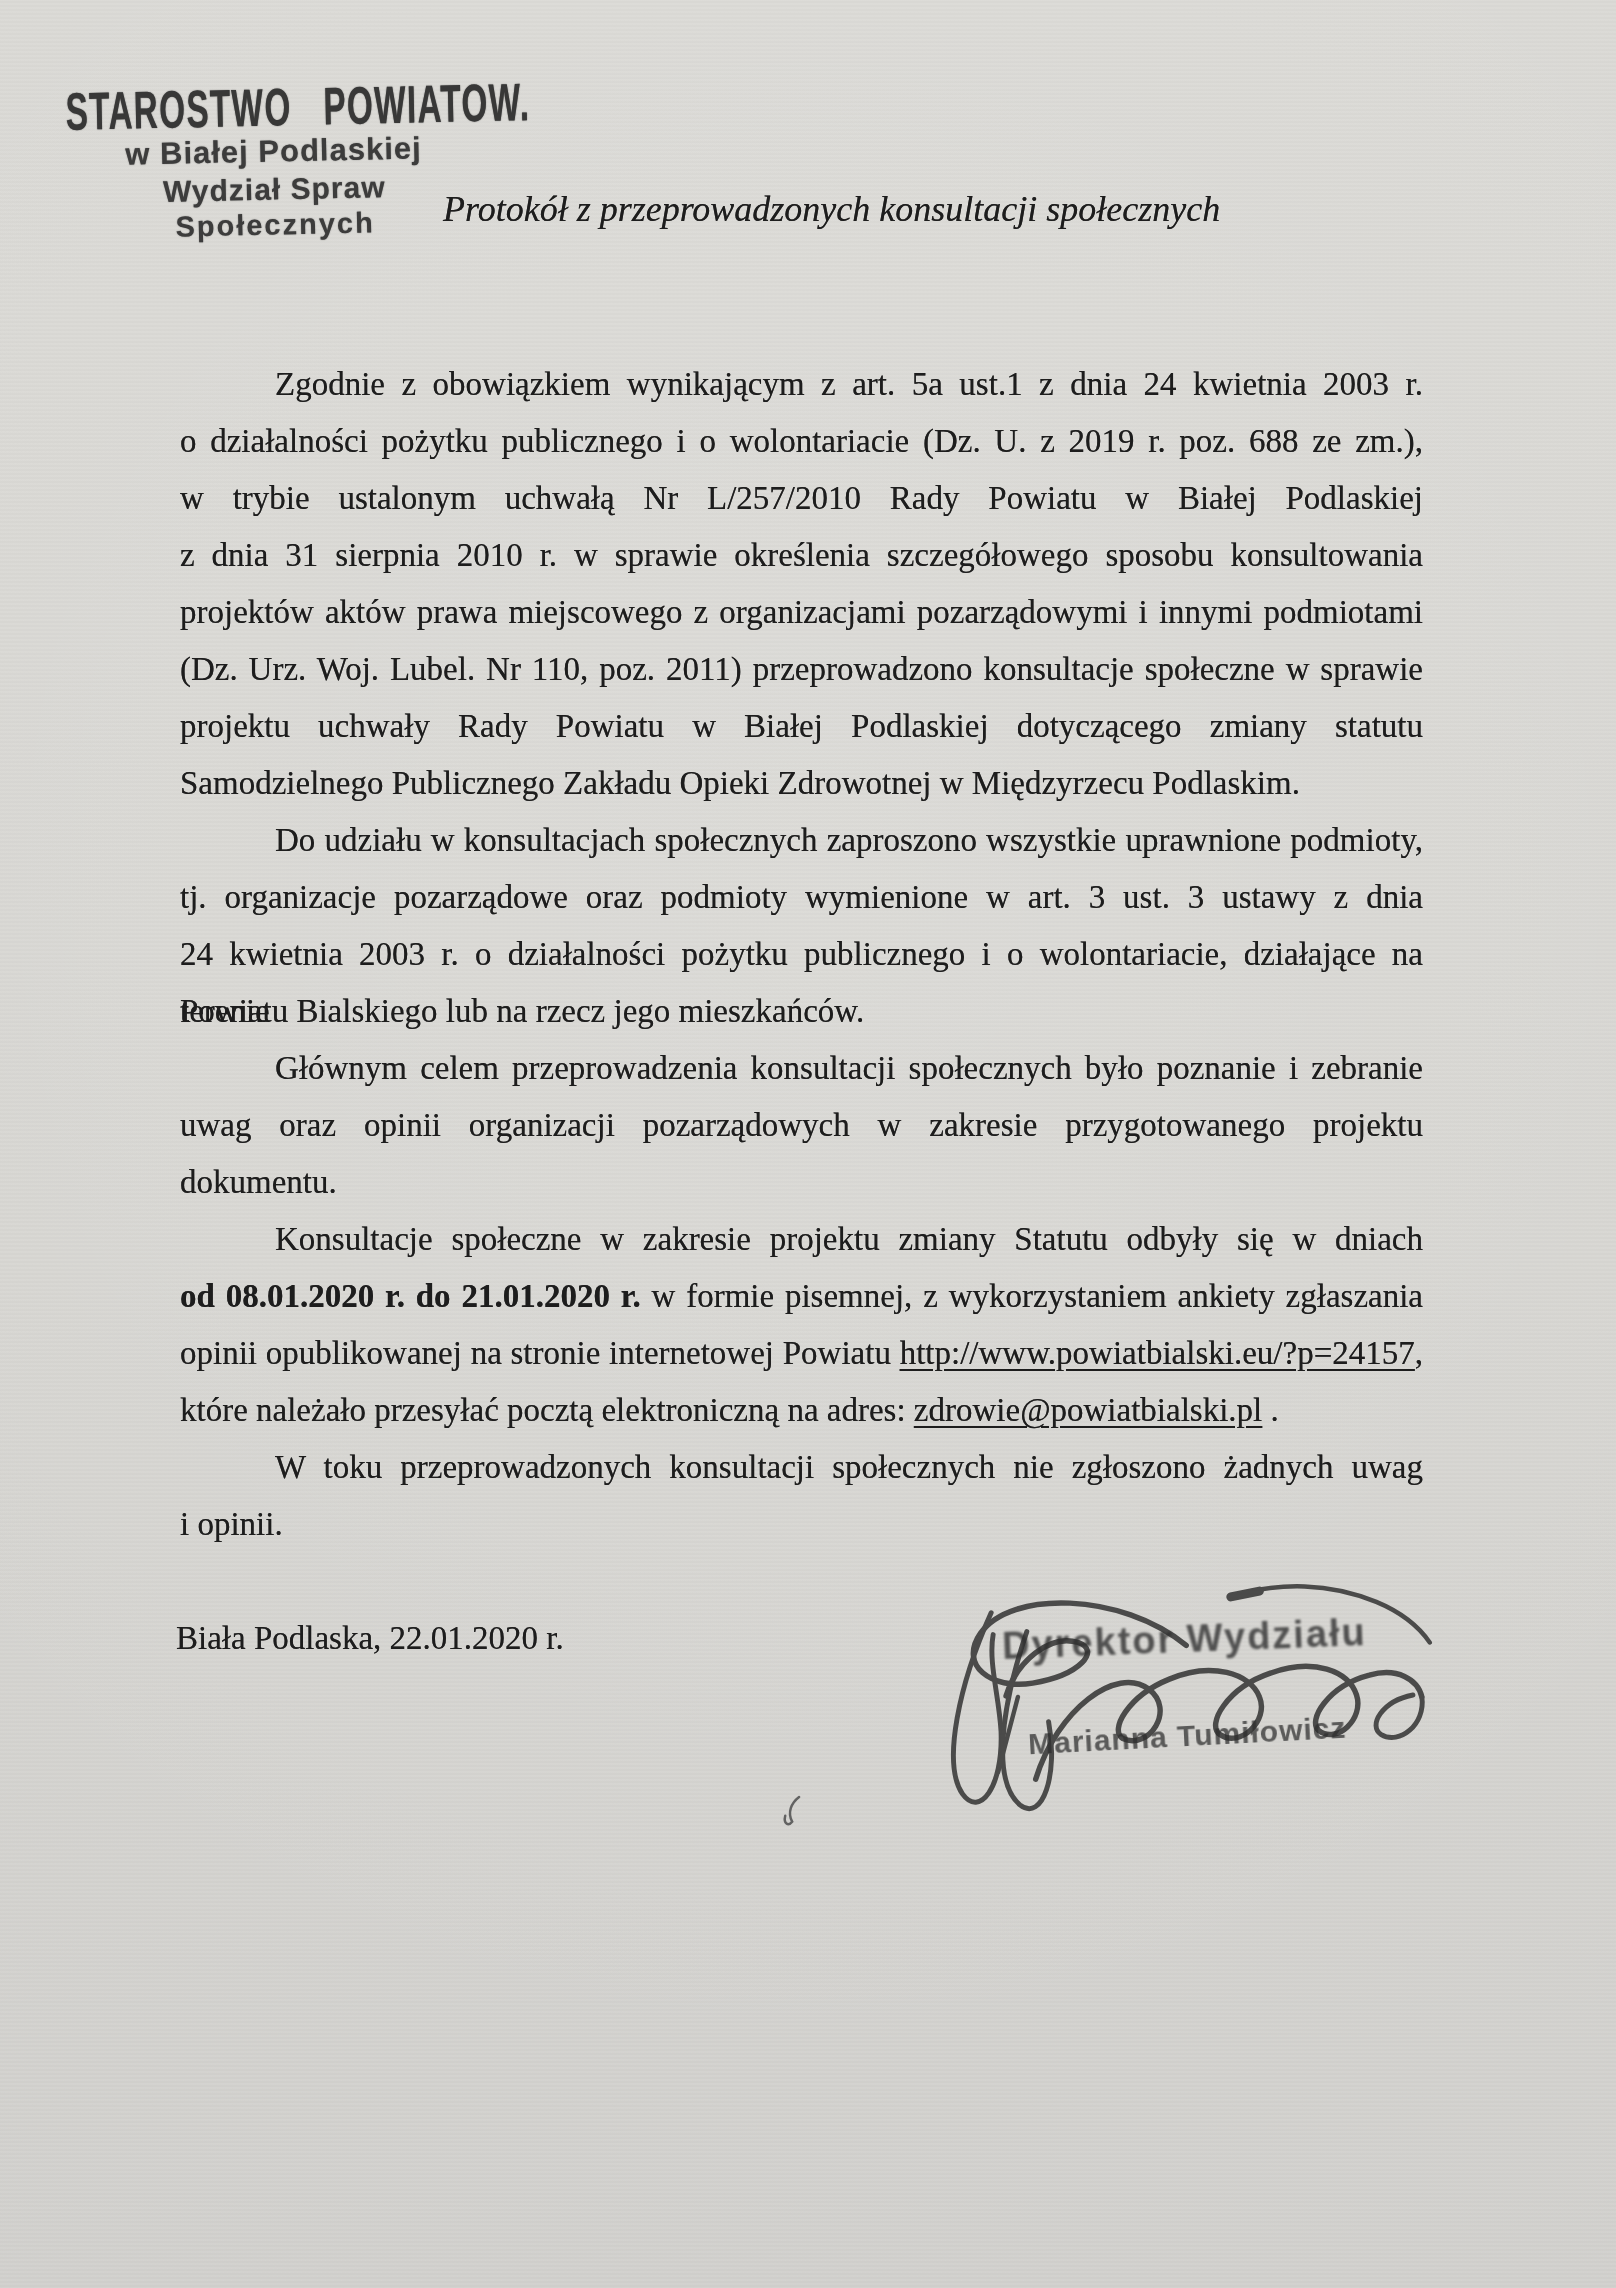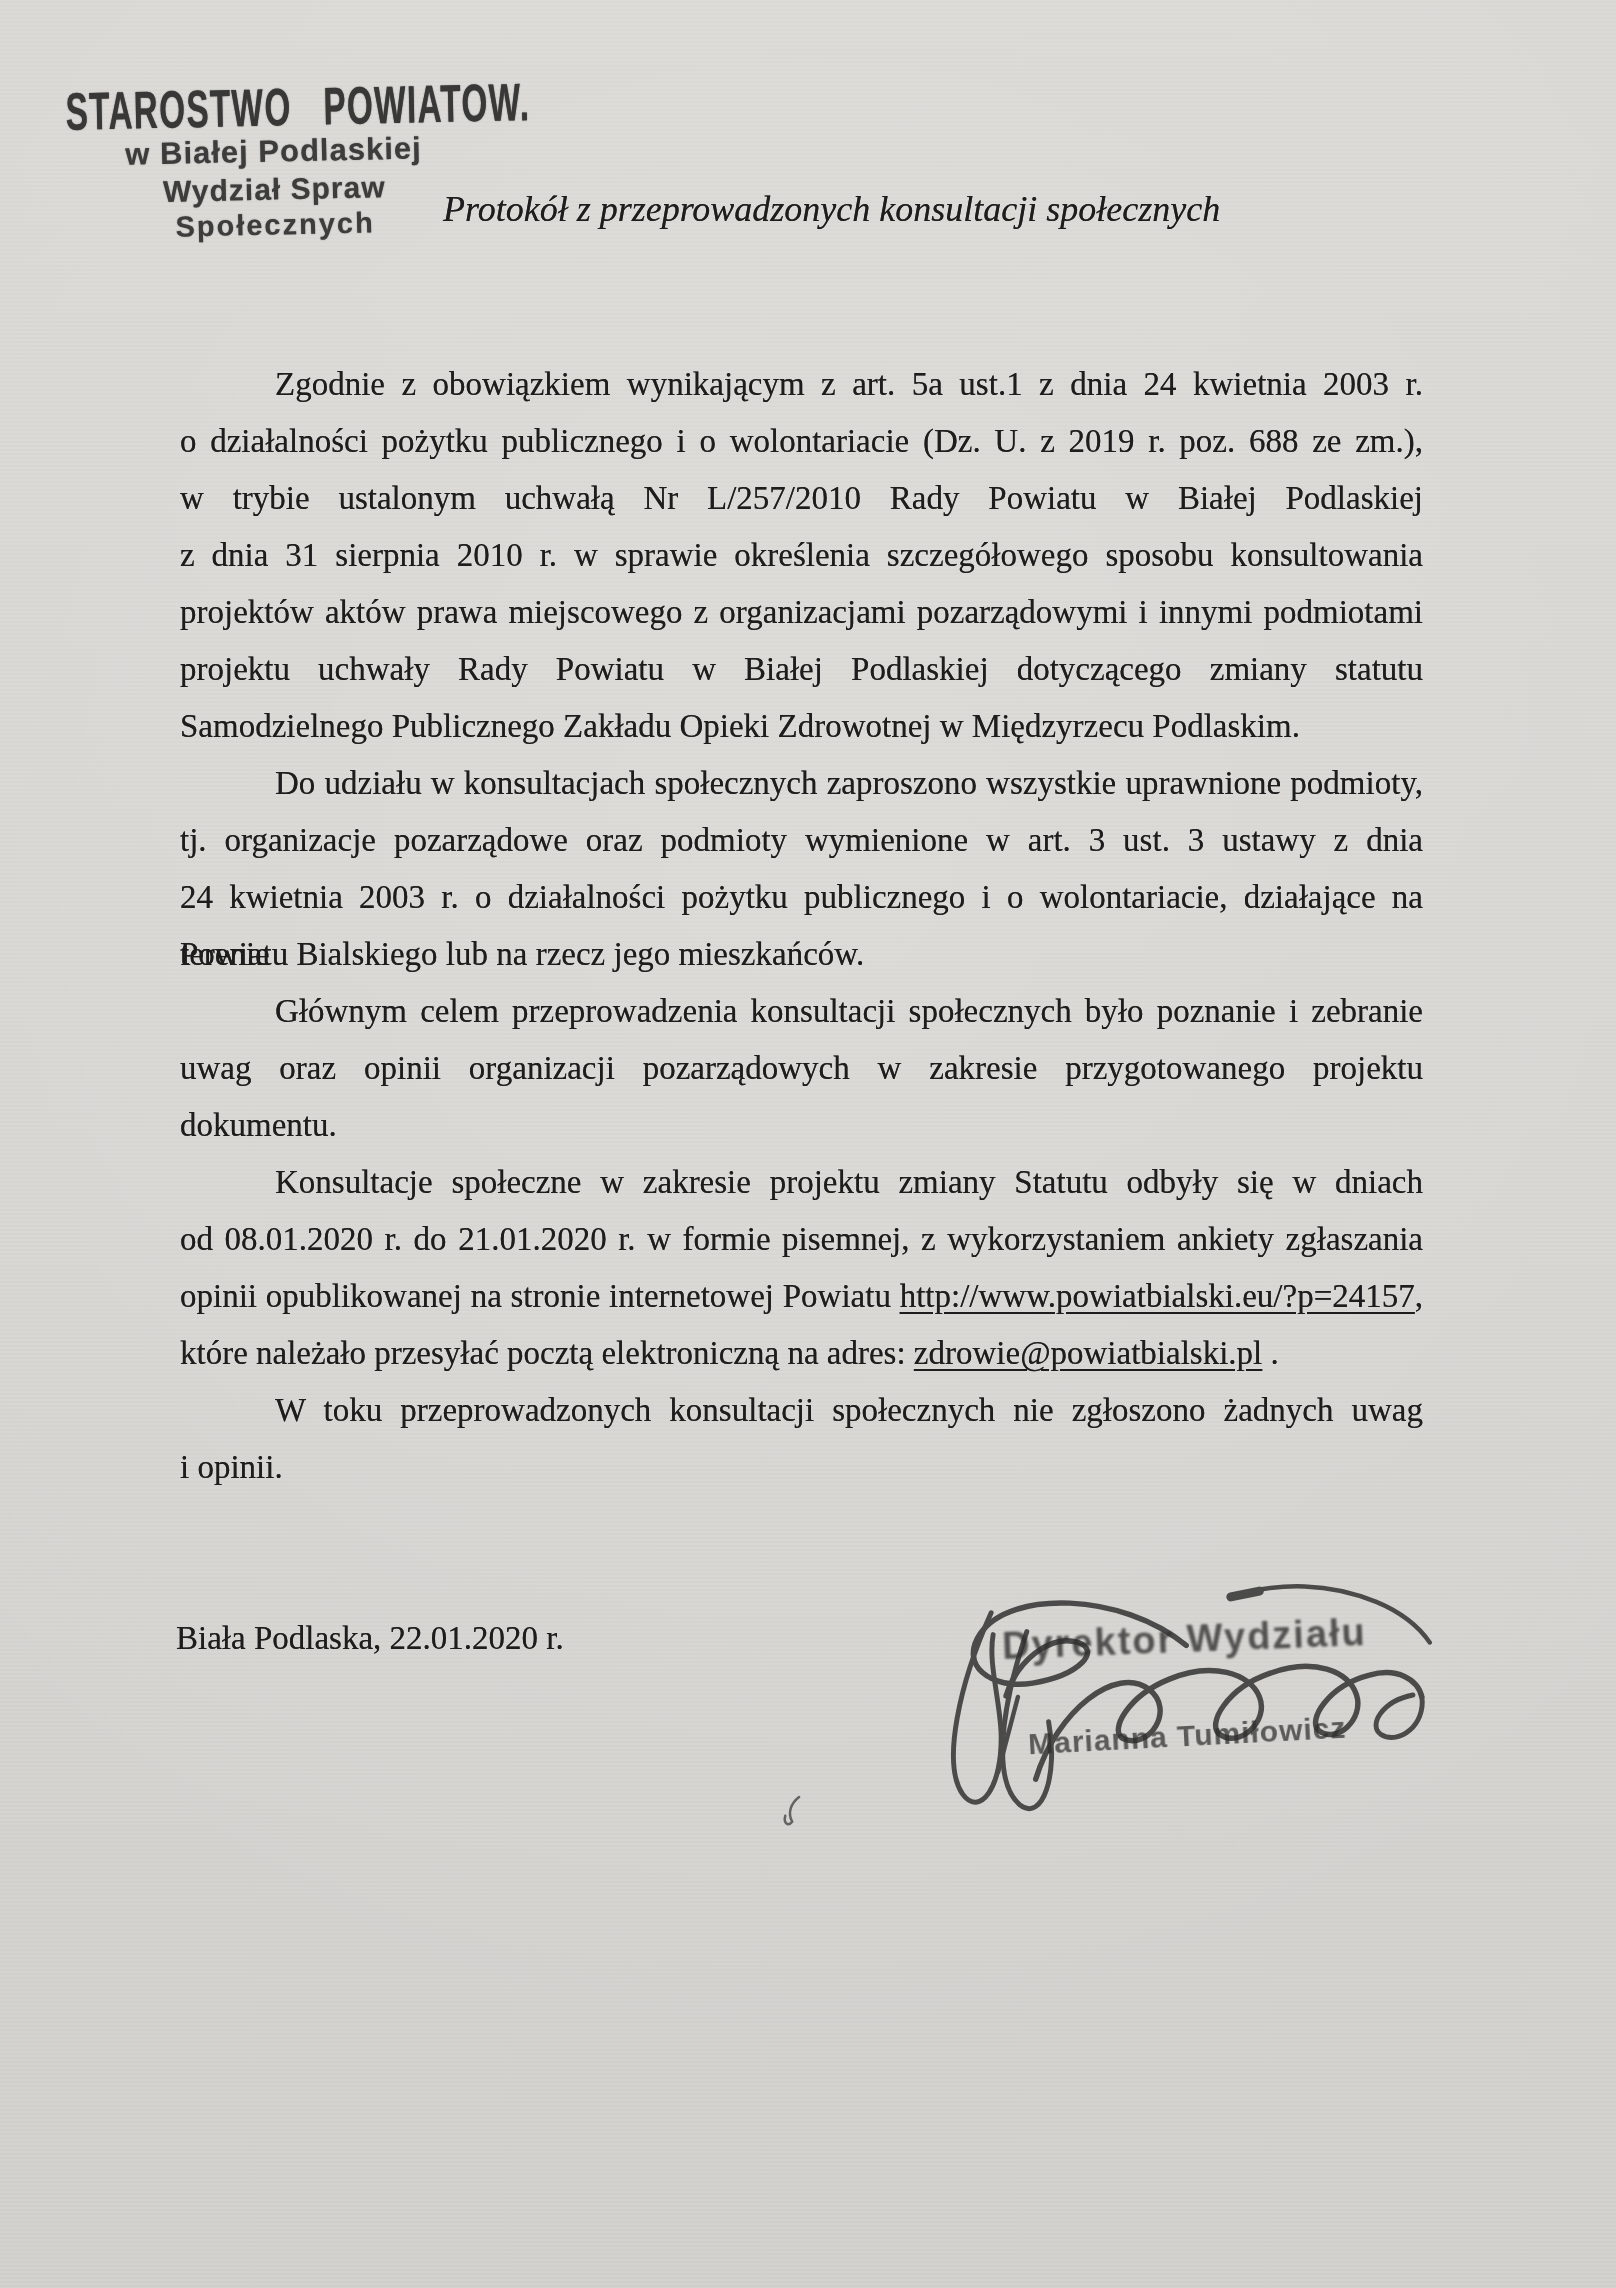--- a/index.html
+++ b/index.html
@@ -38,21 +38,21 @@
   }
   
   .document-body{
     position:absolute;left:180px;top:356px;width:1243px;
     font-size:33px;line-height:57px;
     text-shadow:0 0 0.5px rgba(28,28,28,.75);
   }
   .line{text-align:justify;text-align-last:justify;height:57px;overflow:visible;}
   .line.last{text-align-last:left;}
   .line.indent{text-indent:95px;}
-  .b{font-weight:normal;}
+  .b{font-weight:bold;}
   .u{text-decoration:underline;text-underline-offset:5px;text-decoration-thickness:2px;}
   
   .doc-footer{
     position:absolute;left:176px;top:1610px;font-size:33px;line-height:57px;white-space:nowrap;
     text-shadow:0 0 0.5px rgba(28,28,28,.75);
   }
   
   .sig-title{
     position:absolute;left:1002px;top:1618px;
     font-family:"Liberation Sans",sans-serif;font-weight:bold;font-size:38px;letter-spacing:2px;
@@ -79,20 +79,21 @@
 
   <div class="doc-title">Protokół z przeprowadzonych konsultacji społecznych</div>
 
   <div class="document-body">
       <div>
         <div class="line indent"><span>Zgodnie z obowiązkiem wynikającym z art. 5a ust.1 z dnia 24 kwietnia 2003 r.</span></div>
         <div class="line"><span>o działalności pożytku publicznego i o wolontariacie (Dz. U. z 2019 r. poz. 688 ze zm.),</span></div>
         <div class="line"><span>w trybie ustalonym uchwałą Nr L/257/2010 Rady Powiatu w Białej Podlaskiej</span></div>
         <div class="line"><span>z dnia 31 sierpnia 2010 r. w sprawie określenia szczegółowego sposobu konsultowania</span></div>
         <div class="line"><span>projektów aktów prawa miejscowego z organizacjami pozarządowymi i innymi podmiotami</span></div>
+        <div class="line"><span>(Dz. Urz. Woj. Lubel. Nr 110, poz. 2011) przeprowadzono konsultacje społeczne w sprawie</span></div>
         <div class="line"><span>projektu uchwały Rady Powiatu w Białej Podlaskiej dotyczącego zmiany statutu</span></div>
         <div class="line last"><span>Samodzielnego Publicznego Zakładu Opieki Zdrowotnej w Międzyrzecu Podlaskim.</span></div>
       </div>
       <div>
         <div class="line indent"><span>Do udziału w konsultacjach społecznych zaproszono wszystkie uprawnione podmioty,</span></div>
         <div class="line"><span>tj. organizacje pozarządowe oraz podmioty wymienione w art. 3 ust. 3 ustawy z dnia</span></div>
         <div class="line"><span>24 kwietnia 2003 r. o działalności pożytku publicznego i o wolontariacie, działające na terenie</span></div>
         <div class="line last"><span>Powiatu Bialskiego lub na rzecz jego mieszkańców.</span></div>
       </div>
       <div>

